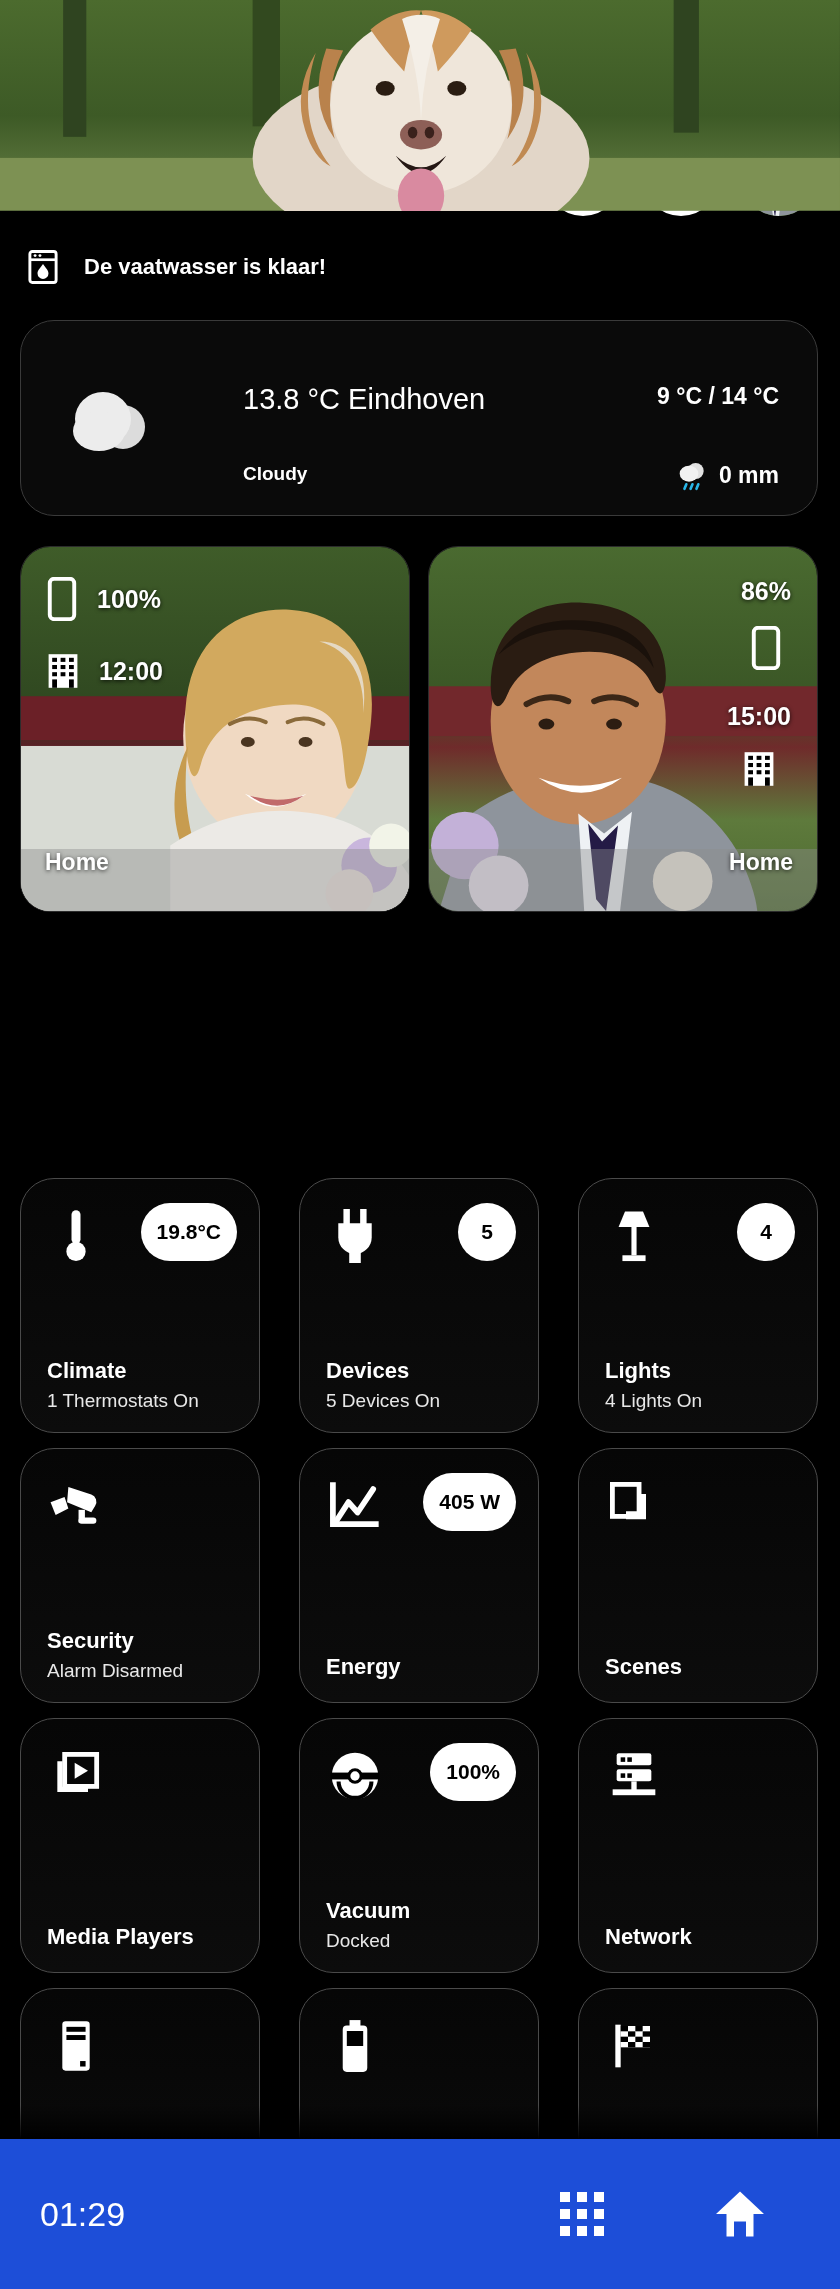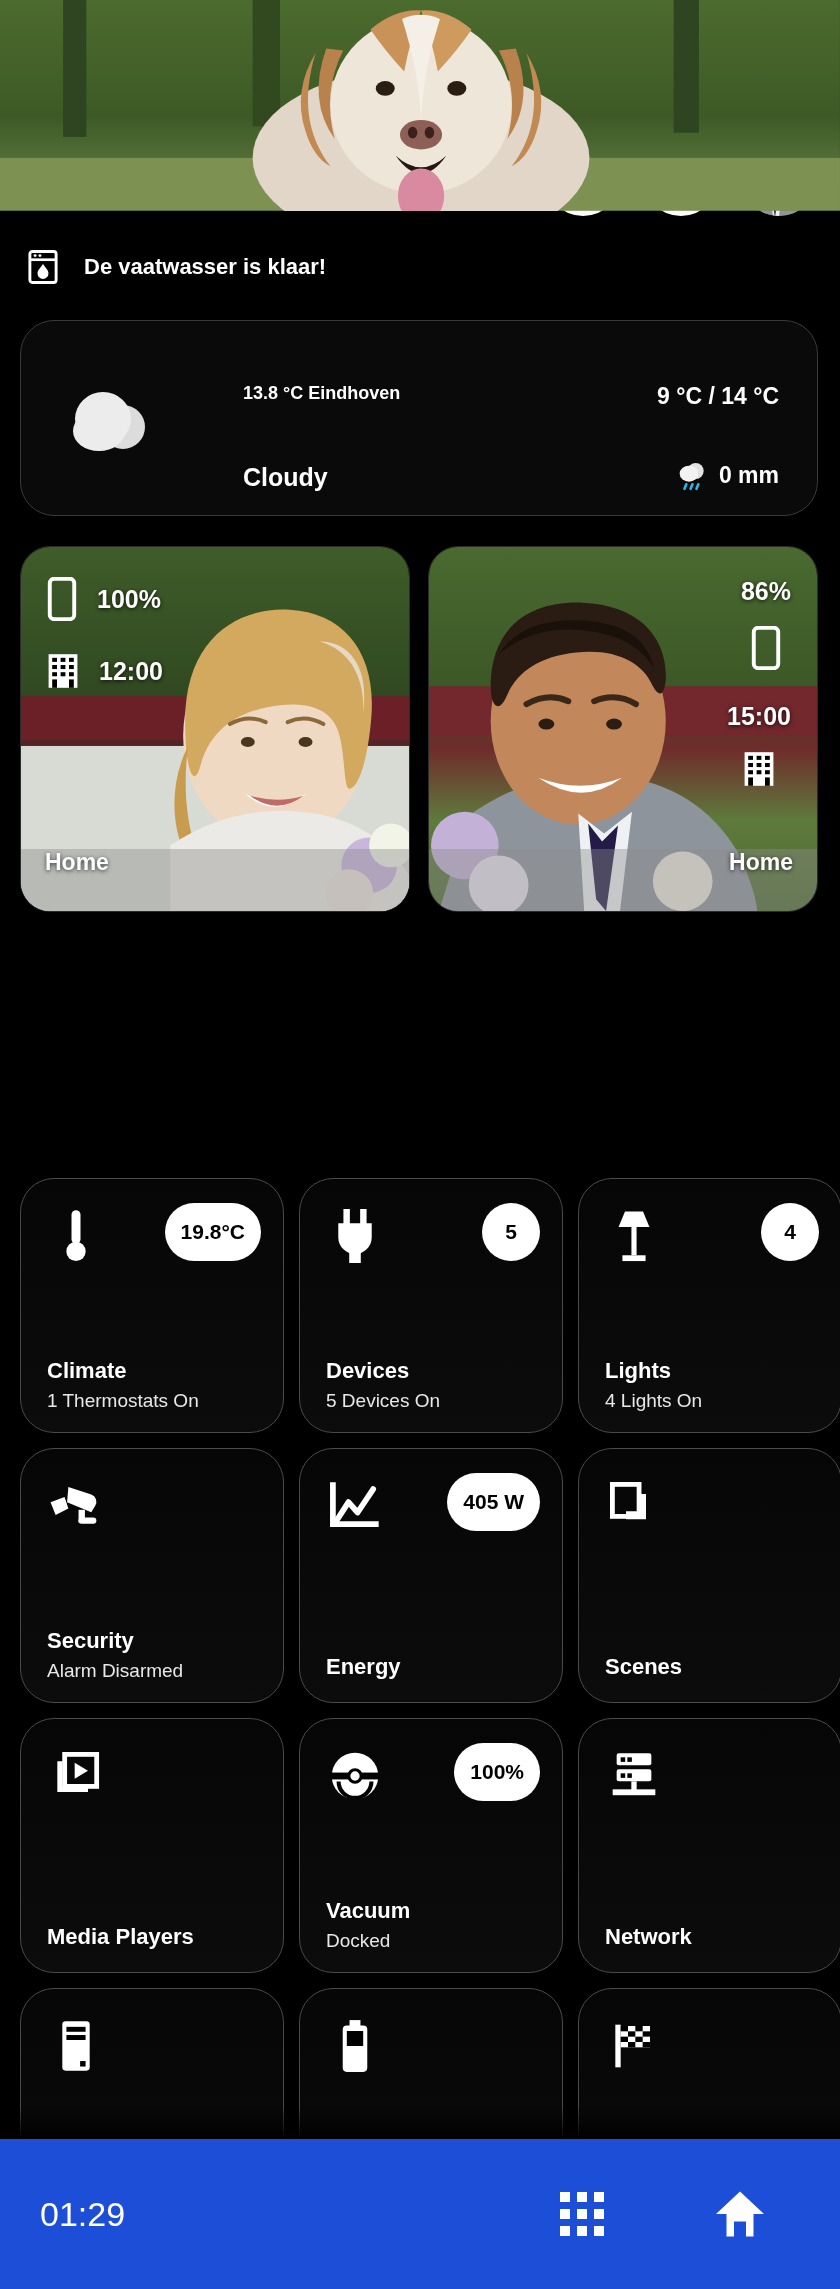--- a/index.html
+++ b/index.html
@@ -53,22 +53,22 @@
     position:absolute;
     background:#0a0a0a;
     border:1px solid #3a3a3a;
     border-radius:32px;
     overflow:hidden;
   }
 
   
   #weather-card{ left:20px; top:320px; width:798px; height:196px; border-radius:34px; }
   .w-icon{ position:absolute; left:50px; top:58px; width:90px; height:80px; }
-  .w-temp{ position:absolute; left:222px; top:62px; font-size:18px; font-weight:700; }
-  .w-cond{ position:absolute; left:222px; top:142px; font-size:25px; font-weight:700; }
+  .w-temp{ position:absolute; left:222px; top:62px; font-size:29px; font-weight:400; }
+  .w-cond{ position:absolute; left:222px; top:142px; font-size:19px; font-weight:700; }
   .w-range{ position:absolute; right:38px; top:62px; font-size:23px; font-weight:700; }
   .w-rain{ position:absolute; right:38px; top:138px; font-size:23px; font-weight:700;
            display:flex; align-items:center; gap:10px; }
 
   
   .person-card{ position:absolute; top:546px; width:390px; height:366px;
                 border-radius:30px; overflow:hidden; border:1px solid #2c2c2c; }
   #person-card-0{ left:20px; }
   #person-card-1{ left:428px; }
   .person-photo{ position:absolute; inset:0; }
@@ -89,21 +89,21 @@
   .person-name{ font-size:23px; font-weight:700; color:#fff;
                 text-shadow:0 1px 4px rgba(0,0,0,.7); }
 
   
   #pet-card{ left:20px; top:935px; width:798px; height:200px;
              border-radius:28px; overflow:hidden; border:1px solid #2c2c2c; }
   .pet-photo{ position:absolute; inset:0; }
 
   
   .tile{
-    position:absolute; width:264px; height:255px;
+    position:absolute; width:240px; height:255px;
     border:1px solid #4a4a4a; border-radius:34px;
     background:linear-gradient(180deg,#060606 0%, #0c0c0c 100%);
   }
   .tile-icon{ position:absolute; left:26px; top:28px; width:58px; height:58px;
               display:flex; align-items:center; justify-content:center; }
   .tile-pill{
     position:absolute; right:22px; top:24px;
     min-width:58px; height:58px; padding:0 16px;
     border-radius:29px; background:#fff; color:#000;
     font-size:21px; font-weight:700;

